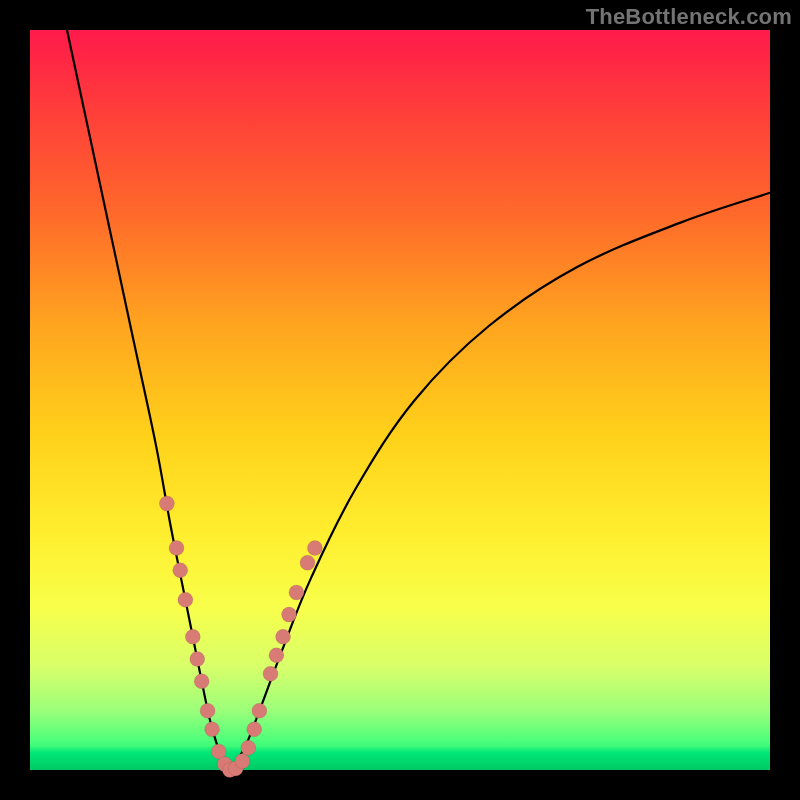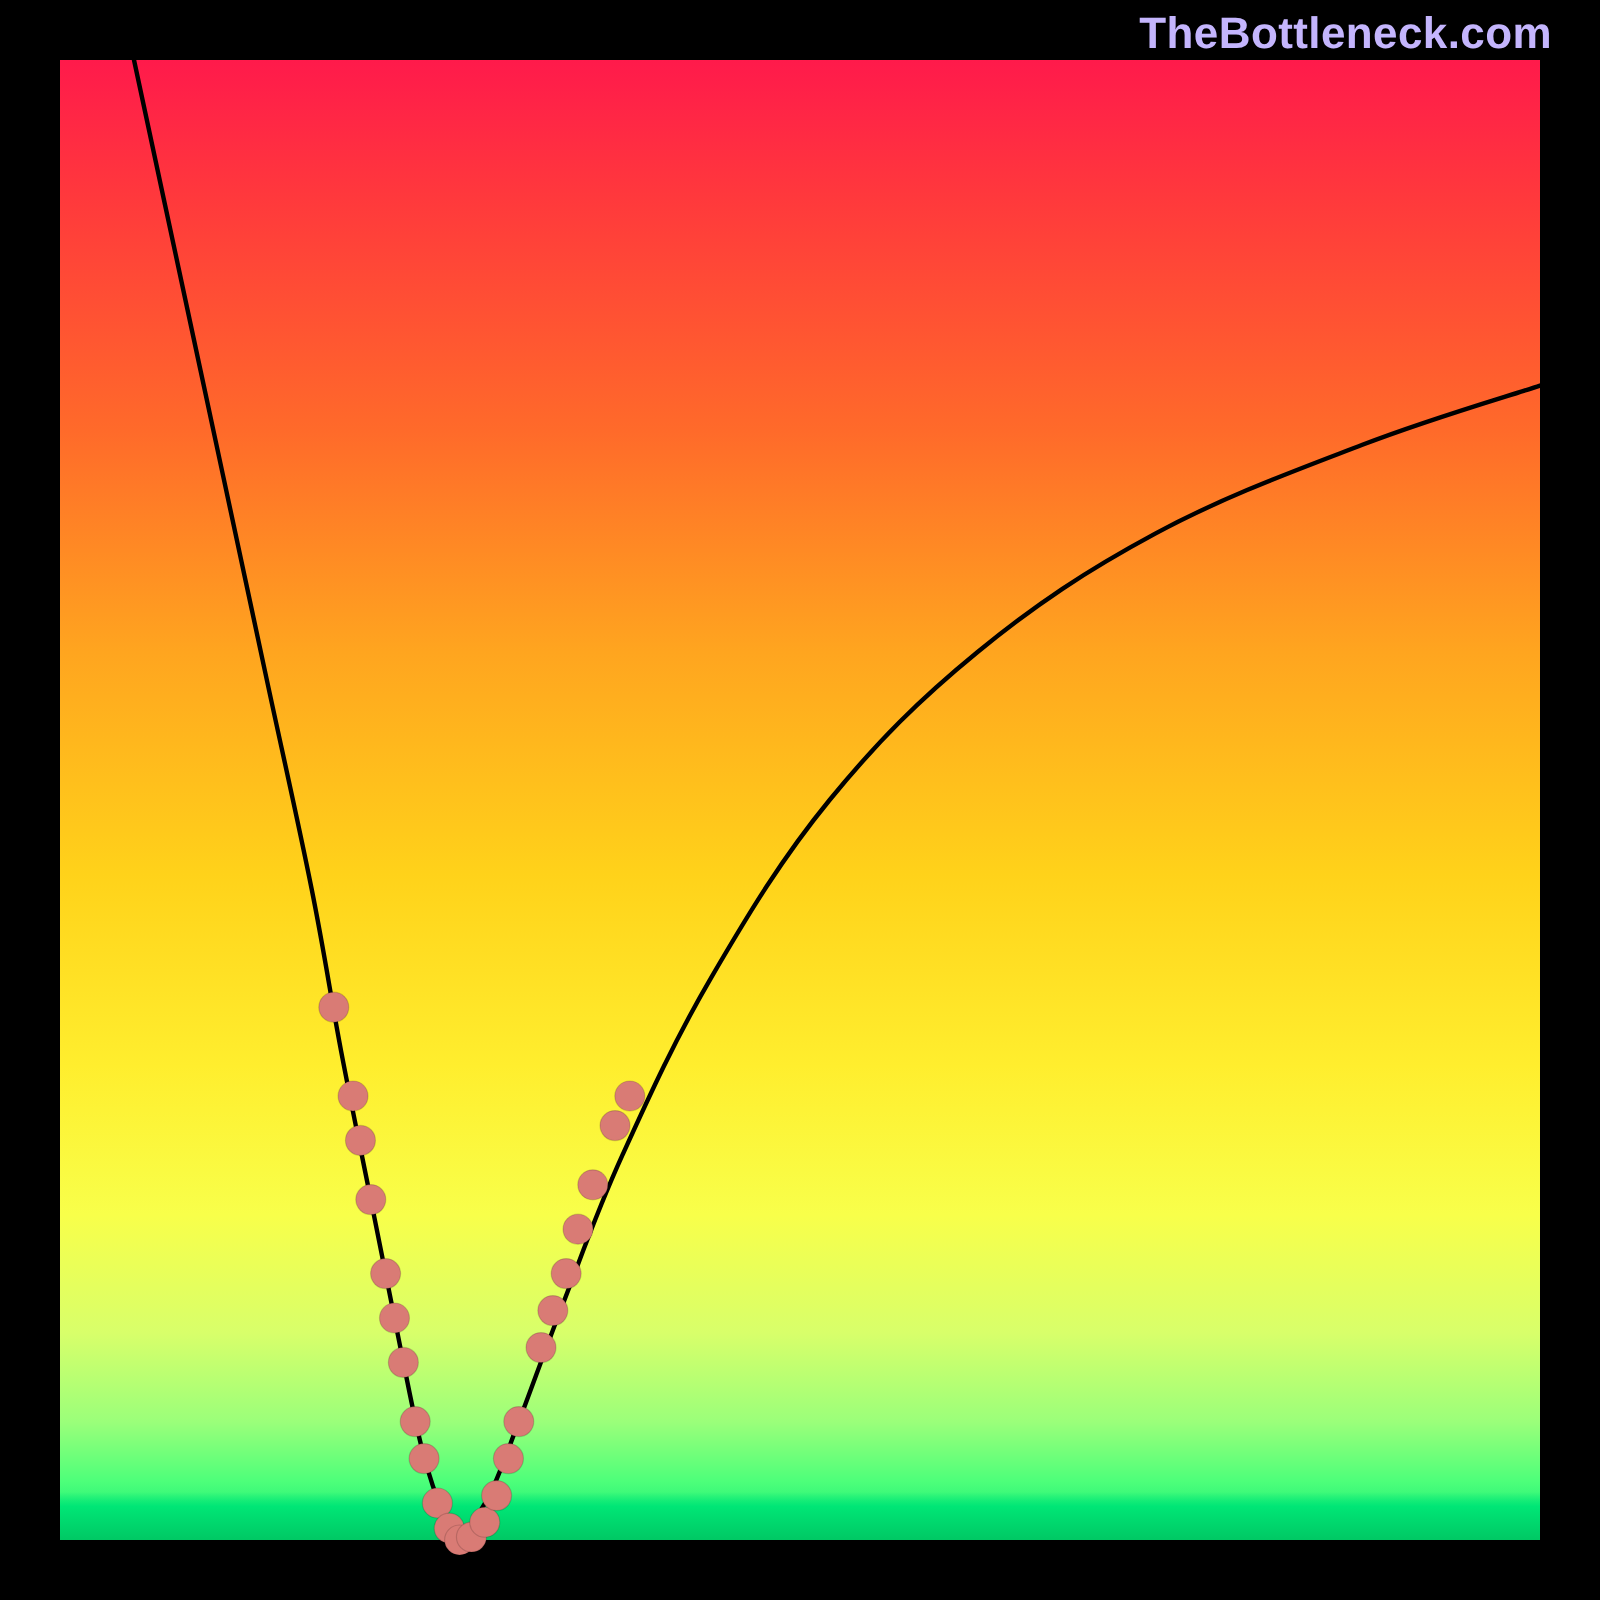--- a/index.html
+++ b/index.html
@@ -38,25 +38,25 @@
     height: 24px;
     background: linear-gradient(to bottom,
       rgba(0,230,118,0) 0%,
       #00e676 30%,
       #00c864 100%
     );
   }
   .attribution {
     position: absolute;
     top: 4px;
-    right: 24px;
+    right: 8px;
     font-family: Arial, Helvetica, sans-serif;
     font-size: 22px;
     font-weight: 600;
-    color: #c4b5fd;
+    color: #737373;
     letter-spacing: 0.2px;
     user-select: none;
   }
   svg.curve {
     position: absolute;
     left: 0;
     top: 0;
     width: 740px;
     height: 740px;
     overflow: visible;

